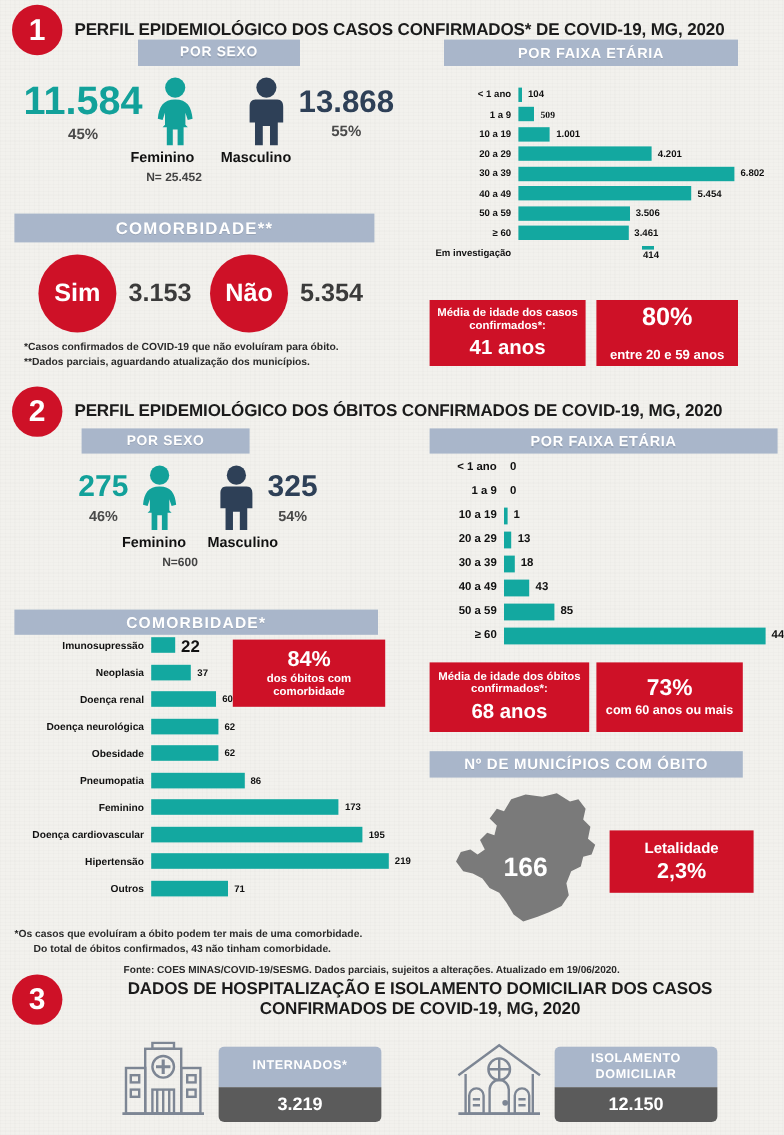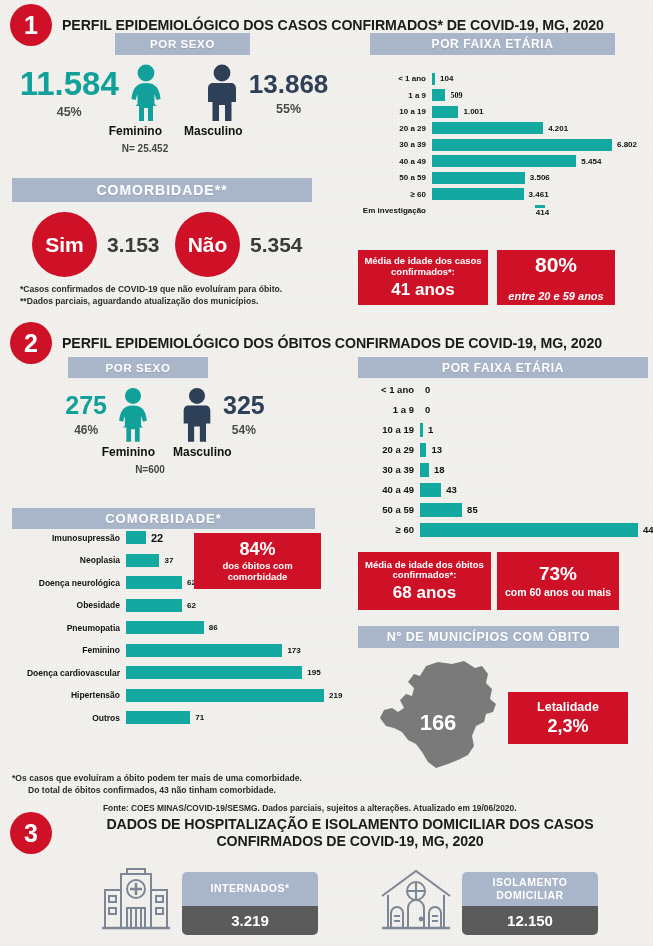--- a/index.html
+++ b/index.html
@@ -221,21 +221,21 @@
         </div>
       </div>
     </div>
 
   <div class="redbox" style="left:358px; top:250px; width:130px; height:55px; padding:3px 5px;">
     <div style="font-size:9.5px;">Média de idade dos casos confirmados*:</div>
     <div style="font-size:17px; margin-top:2px;">41 anos</div>
   </div>
   <div class="redbox" style="left:497px; top:250px; width:118px; height:55px; padding:3px 5px;">
     <div style="font-size:21px;">80%</div>
-    <div style="font-size:11px; margin-top:14px;font-style:italic;">entre 20 e 59 anos</div>
+    <div style="font-size:11px; margin-top:14px;">entre 20 e 59 anos</div>
   </div>
 
   <div class="sec-head" style="left:10px; top:322px; width:636px;">
     <div class="badge">2</div>
     <div class="sec-title" style="width:575px;">PERFIL EPIDEMIOLÓGICO DOS ÓBITOS CONFIRMADOS DE COVID-19, MG, 2020</div>
   </div>
 
   <div class="band" style="left:68px; top:357px; width:140px; height:21px; font-size:11.5px;">POR SEXO</div>
 
   <div class="sexwrap" style="left:0px; top:385px; width:330px;">
@@ -333,28 +333,35 @@
       </div>
     </div>
 
   <div class="band" style="left:12px; top:508px; width:303px; height:21px; font-size:13px; letter-spacing:1px;">COMORBIDADE*</div>
 
   <div class="chart" id="chart-deaths-comorb" style="left:4px; top:530px; width:348px;">
       <div class="brow" style="height: 15px; margin-bottom: 7.5px;">
         <div class="blabel" style="width: 122px; font-size: 8.5px; padding-right: 6px;">Imunosupressão</div>
         <div class="btrack" style="height: 13px;">
           <div class="bbar" style="background: rgb(19, 168, 160); width: 19.8904px;"></div>
-          <div class="bval" style="font-size: 11px;">22</div>
+          <div class="bval" style="font-size: 14px;">22</div>
         </div>
       </div>
       <div class="brow" style="height: 15px; margin-bottom: 7.5px;">
         <div class="blabel" style="width: 122px; font-size: 8.5px; padding-right: 6px;">Neoplasia</div>
         <div class="btrack" style="height: 13px;">
           <div class="bbar" style="background: rgb(19, 168, 160); width: 33.4521px;"></div>
           <div class="bval" style="font-size: 8px;">37</div>
+        </div>
+      </div>
+      <div class="brow" style="height: 15px; margin-bottom: 7.5px;">
+        <div class="blabel" style="width: 122px; font-size: 8.5px; padding-right: 6px;">Doença renal</div>
+        <div class="btrack" style="height: 13px;">
+          <div class="bbar" style="background: rgb(19, 168, 160); width: 54.2466px;"></div>
+          <div class="bval" style="font-size: 8px;">60</div>
         </div>
       </div>
       <div class="brow" style="height: 15px; margin-bottom: 7.5px;">
         <div class="blabel" style="width: 122px; font-size: 8.5px; padding-right: 6px;">Doença neurológica</div>
         <div class="btrack" style="height: 13px;">
           <div class="bbar" style="background: rgb(19, 168, 160); width: 56.0548px;"></div>
           <div class="bval" style="font-size: 8px;">62</div>
         </div>
       </div>
       <div class="brow" style="height: 15px; margin-bottom: 7.5px;">

